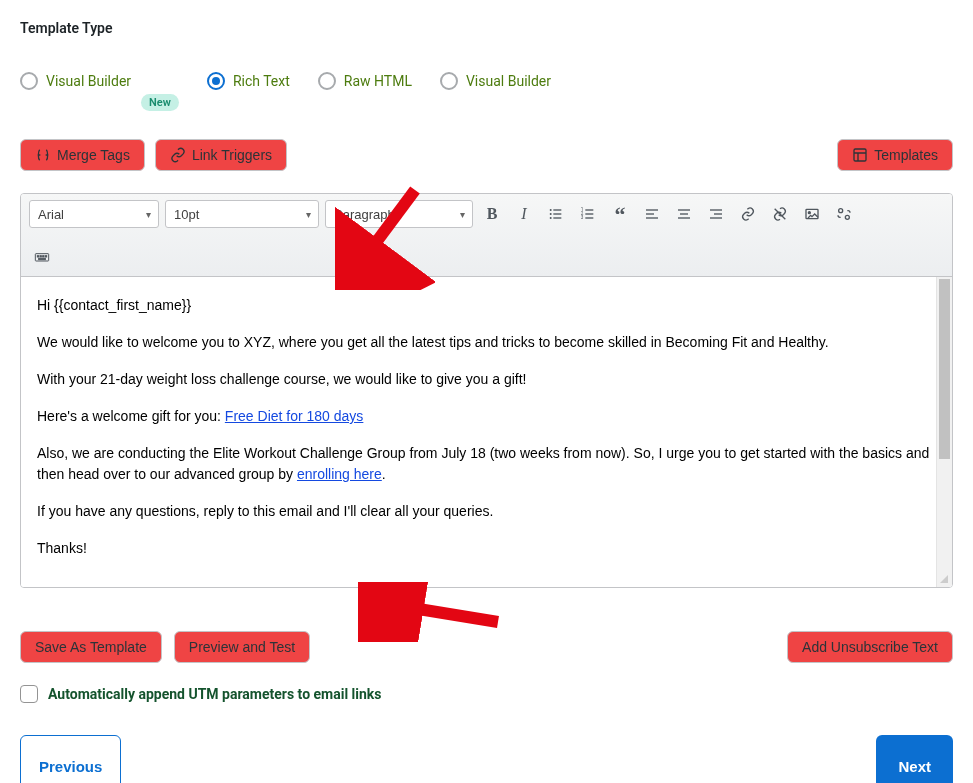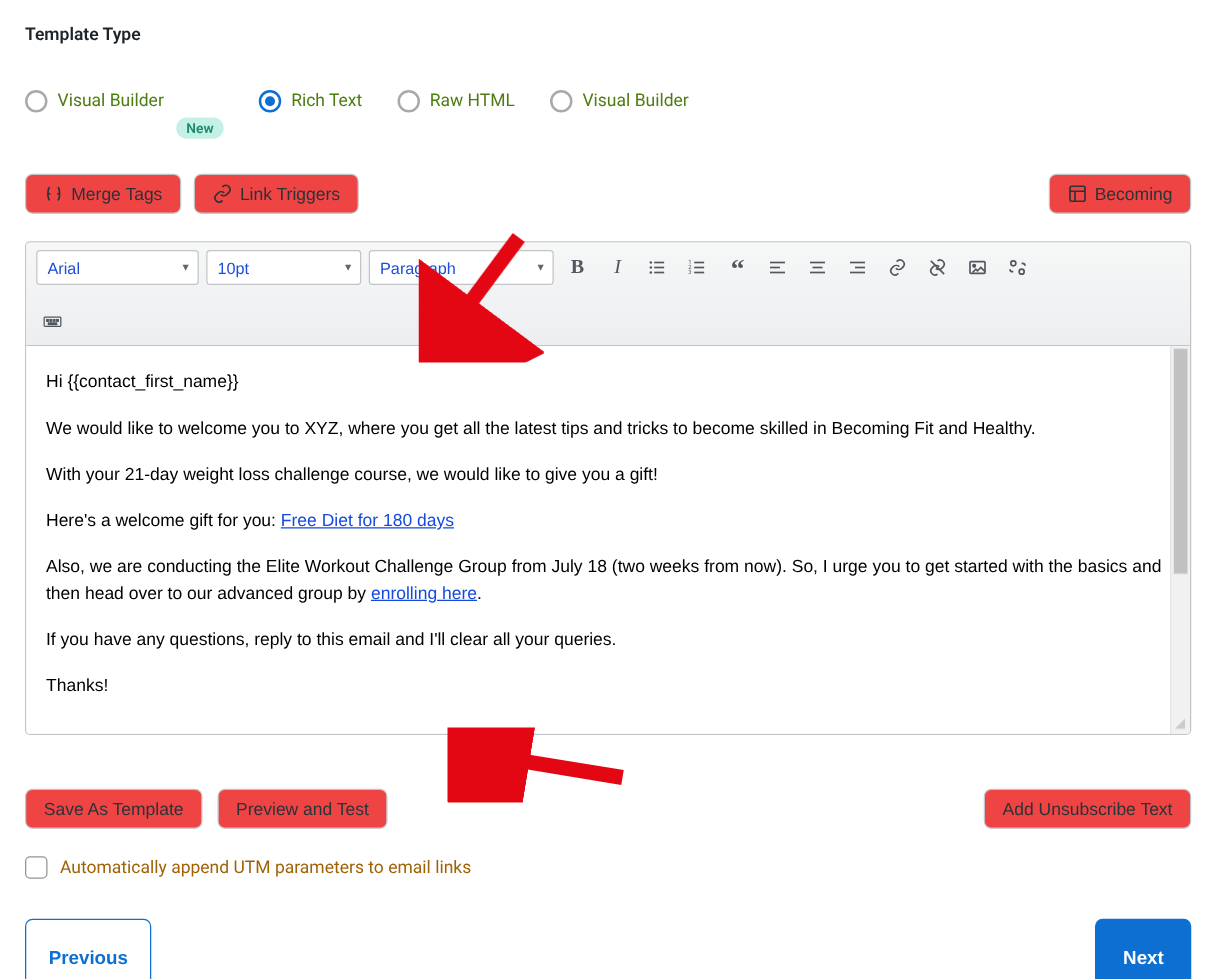--- a/index.html
+++ b/index.html
@@ -11,41 +11,41 @@
   .radio-circle { width: 18px; height: 18px; border-radius: 50%; border: 2px solid #a7aaad; display: flex; align-items: center; justify-content: center; flex-shrink: 0; }
   .radio-circle.checked { border-color: #0c6fd1; }
   .radio-circle.checked::after { content: ""; width: 8px; height: 8px; border-radius: 50%; background: #0c6fd1; }
   .radio-label { font-size: 14px; color: #4d7c0f; }
   .badge-new { background: #c5f0e5; color: #1a8c6e; font-size: 11px; font-weight: 600; padding: 2px 8px; border-radius: 10px; margin-left: 2px; margin-top: 43px; }
   .btn-row { display: flex; gap: 10px; margin-bottom: 22px; align-items: center; }
   .btn-row .spacer { flex: 1; }
   .btn { display: inline-flex; align-items: center; gap: 6px; padding: 7px 14px; border: 1px solid #c3c4c7; border-radius: 6px; background: #ef4444; font-size: 14px; color: #2c3338; cursor: pointer; font-weight: 500; }
   .editor-wrap { border: 1px solid #c3c4c7; border-radius: 4px; overflow: hidden; position: relative; }
   .toolbar { background: linear-gradient(#f6f7f7,#eceef0); border-bottom: 1px solid #c3c4c7; padding: 6px 8px; display: flex; flex-wrap: wrap; align-items: center; gap: 6px; row-gap: 8px; }
-  .sel { appearance: none; background: #fff; border: 1px solid #c3c4c7; border-radius: 3px; height: 28px; padding: 0 24px 0 8px; font-size: 13px; color: #1d4ed8; cursor: pointer; position: relative; }
+  .sel { appearance: none; background: #fff; border: 1px solid #c3c4c7; border-radius: 3px; height: 28px; padding: 0 24px 0 8px; font-size: 13px; color: #404040; cursor: pointer; position: relative; }
   .sel-wrap { position: relative; display: inline-block; }
   .sel-wrap::after { content: "▾"; position: absolute; right: 8px; top: 50%; transform: translateY(-50%); font-size: 10px; color: #666; pointer-events: none; }
   .tool-btn { width: 26px; height: 26px; display: inline-flex; align-items: center; justify-content: center; cursor: pointer; color: #50575e; border-radius: 3px; }
   .tool-btn svg { width: 16px; height: 16px; }
   .editor-body { position: relative; background: #fff; min-height: 310px; }
   .editor-content { padding: 18px 16px; font-family: Arial, sans-serif; font-size: 14px; line-height: 1.5; color: #000; height: 290px; overflow-y: auto; }
   .editor-content p { margin: 0 0 16px 0; }
   .editor-content a { color: #1449e0; text-decoration: underline; }
   .fake-scrollbar { position: absolute; right: 0; top: 0; width: 16px; height: 100%; background: #f1f1f1; display: flex; flex-direction: column; border-left:1px solid #e4e4e4; }
   .scroll-thumb { background: #c1c1c1; border-radius: 0; margin: 2px; flex: 0 0 180px; }
   .resize-handle { position: absolute; right: 2px; bottom: 2px; width: 12px; height: 12px; cursor: nwse-resize; }
   .resize-handle::before { content: ""; position: absolute; right: 2px; bottom: 2px; border-right: 8px solid #888; border-top: 8px solid transparent; opacity:.35;}
   .arrow { position: absolute; pointer-events: none; }
   .arrow1 { left: 335px; top: 180px; }
   .arrow2 { left: 358px; top: 582px; }
   .action-row { display: flex; align-items: center; gap: 12px; margin-top: 43px; }
   .action-row .spacer { flex: 1; }
   .checkbox-row { display: flex; align-items: center; gap: 10px; margin-top: 22px; }
   .checkbox { width: 18px; height: 18px; border: 1px solid #949494; border-radius: 4px; background: #fff; cursor: pointer; }
-  .checkbox-label { font-size: 14px; color: #a16207; }
+  .checkbox-label { font-size: 14px; color: #14532d; font-weight: bold; }
   .nav-row { display: flex; justify-content: space-between; margin-top: 32px; }
   .btn-prev { border: 1px solid #0c6fd1; color: #0c6fd1; background: #fff; padding: 6px 18px; border-radius: 6px; font-weight: 600; font-size: 15px; cursor: pointer; }
   .btn-next { background: #0c6fd1; color: #fff; border: none; padding: 23px 22px; border-radius: 6px; font-weight: 600; font-size: 15px; cursor: pointer; }
   .icon { display: inline-flex; }
   .tool-bold { font-weight: 700; font-family: "Times New Roman", serif; font-size: 16px;}
   .tool-italic { font-style: italic; font-family: "Times New Roman", serif; font-size: 16px;}
 </style>
 </head>
 <body>
 
@@ -91,28 +91,28 @@
       <span>Link Triggers</span>
     </button>
     <div class="spacer"></div>
     <button class="btn">
       <span class="icon">
         <svg viewBox="0 0 24 24" width="16" height="16" fill="none" stroke="currentColor" stroke-width="2">
             <rect x="3" y="3" width="18" height="18" rx="2"></rect>
             <path d="M3 9h18M9 21V9"></path>
           </svg>
       </span>
-      <span>Becoming</span>
+      <span>Templates</span>
     </button>
   </div>
 
   <div class="editor-wrap">
     <div class="toolbar">
       <span class="sel-wrap"><select class="sel" style="width:130px"><option>Arial</option></select></span>
-      <span class="sel-wrap"><select class="sel" style="width:124px"><option>10pt</option></select></span>
+      <span class="sel-wrap"><select class="sel" style="width:154px"><option>10pt</option></select></span>
       <span class="sel-wrap"><select class="sel" style="width:148px"><option>Paragraph</option></select></span>
 
       <span class="tool-btn tool-bold" title="Bold">B</span>
       <span class="tool-btn tool-italic" title="Italic">I</span>
       <span class="tool-btn" title="Bullet list">
         <svg viewBox="0 0 24 24" fill="currentColor">
             <circle cx="4" cy="6" r="1.5"></circle>
             <circle cx="4" cy="12" r="1.5"></circle>
             <circle cx="4" cy="18" r="1.5"></circle>
             <rect x="8" y="5" width="12" height="2"></rect>

